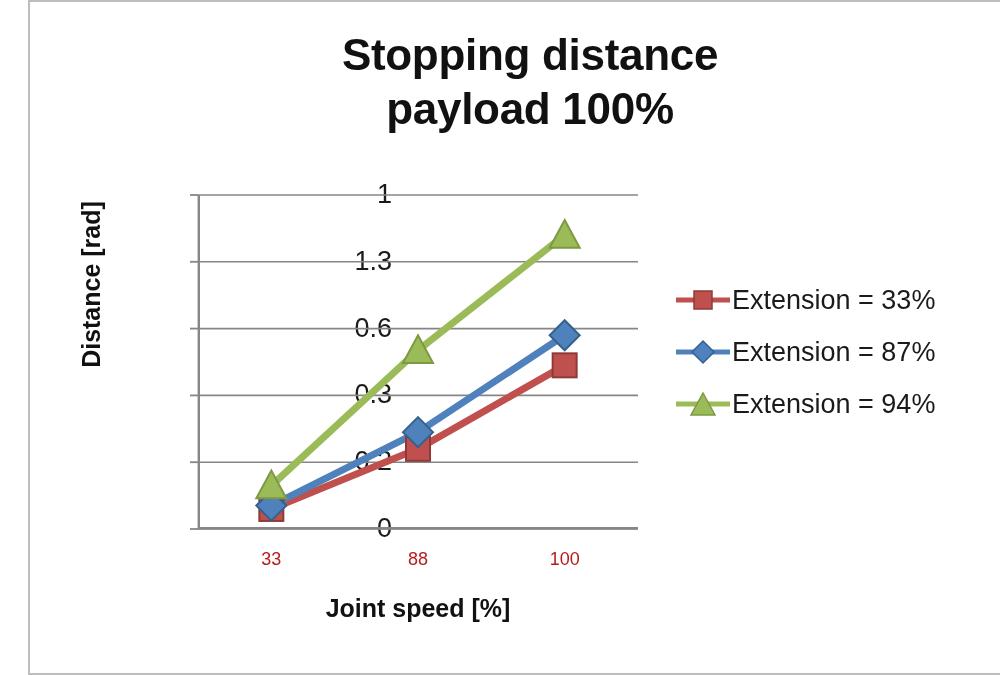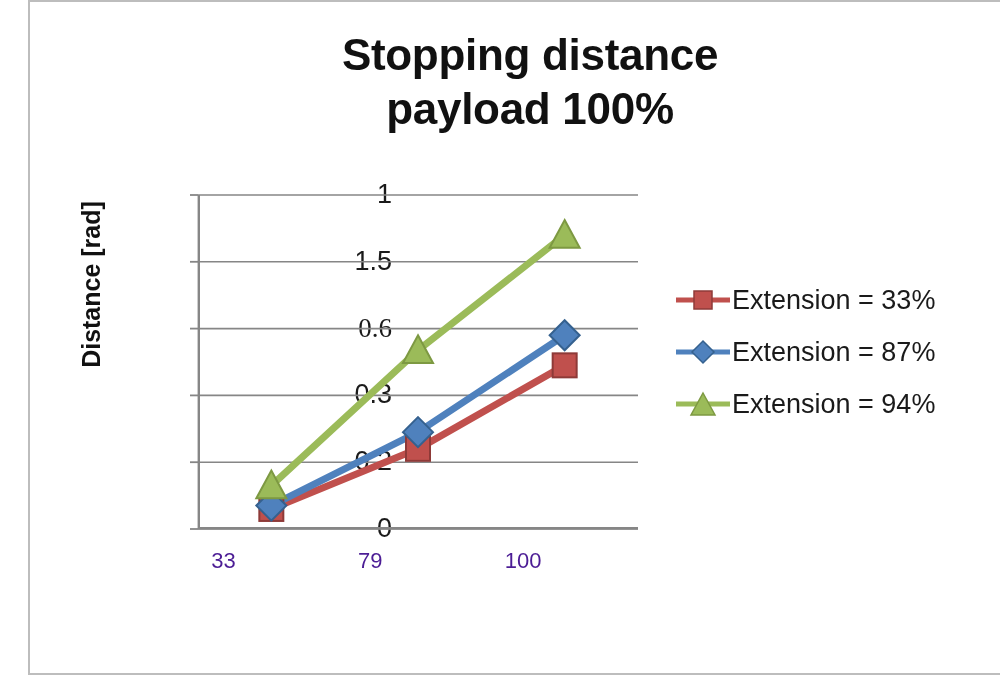--- a/index.html
+++ b/index.html
@@ -85,22 +85,23 @@
     text-align: right;
     font-size: 27px;
     color: #1a1a1a;
     line-height: 1;
   }
   .x-tick-label {
     position: absolute;
     top: 548px;
     width: 120px;
     margin-left: -60px;
-    font-size: 22px;
-    color: #4c1d95;
+    text-align: center;
+    font-size: 18px;
+    color: #b91c1c;
     line-height: 1;
   }
 
   
   .legend {
     position: absolute;
     left: 644px;
     top: 272px;
   }
   .legend-item {
@@ -129,32 +130,33 @@
 <body>
 
 <div id="screenshot">
 
   <div class="chart-title">
     <span>Stopping distance</span>
     <span class="line2">payload 100%</span>
   </div>
 
   <div class="y-axis-title">Distance [rad]</div>
+  <div class="x-axis-title">Joint speed [%]</div>
 
   <div id="y-tick-labels">
       <div class="y-tick-label" style="top: 179px;">1</div>
-      <div class="y-tick-label" style="top: 245.8px;">1.5</div>
-      <div class="y-tick-label" style="top: 312.6px; font-family: Liberation Serif, serif;">0.6</div>
+      <div class="y-tick-label" style="top: 245.8px;">1.3</div>
+      <div class="y-tick-label" style="top: 312.6px;">0.6</div>
       <div class="y-tick-label" style="top: 379.4px;">0.3</div>
       <div class="y-tick-label" style="top: 446.2px;">0.2</div>
       <div class="y-tick-label" style="top: 513px;">0</div>
     </div>
   <div id="x-tick-labels">
       <div class="x-tick-label" style="left: 241.333px;">33</div>
-      <div class="x-tick-label" style="left: 388px;">79</div>
+      <div class="x-tick-label" style="left: 388px;">88</div>
       <div class="x-tick-label" style="left: 534.667px;">100</div>
     </div>
 
   <div class="plot">
     <svg class="plot-svg" id="plot-svg" viewBox="0 0 440 334" preserveAspectRatio="none">
         <line x1="0" y1="334" x2="440" y2="334" stroke="#868686" stroke-width="1.6"></line>
         <line x1="0" y1="267.2" x2="440" y2="267.2" stroke="#868686" stroke-width="1.6"></line>
         <line x1="0" y1="200.4" x2="440" y2="200.4" stroke="#868686" stroke-width="1.6"></line>
         <line x1="0" y1="133.6" x2="440" y2="133.6" stroke="#868686" stroke-width="1.6"></line>
         <line x1="0" y1="66.80000000000001" x2="440" y2="66.80000000000001" stroke="#868686" stroke-width="1.6"></line>

